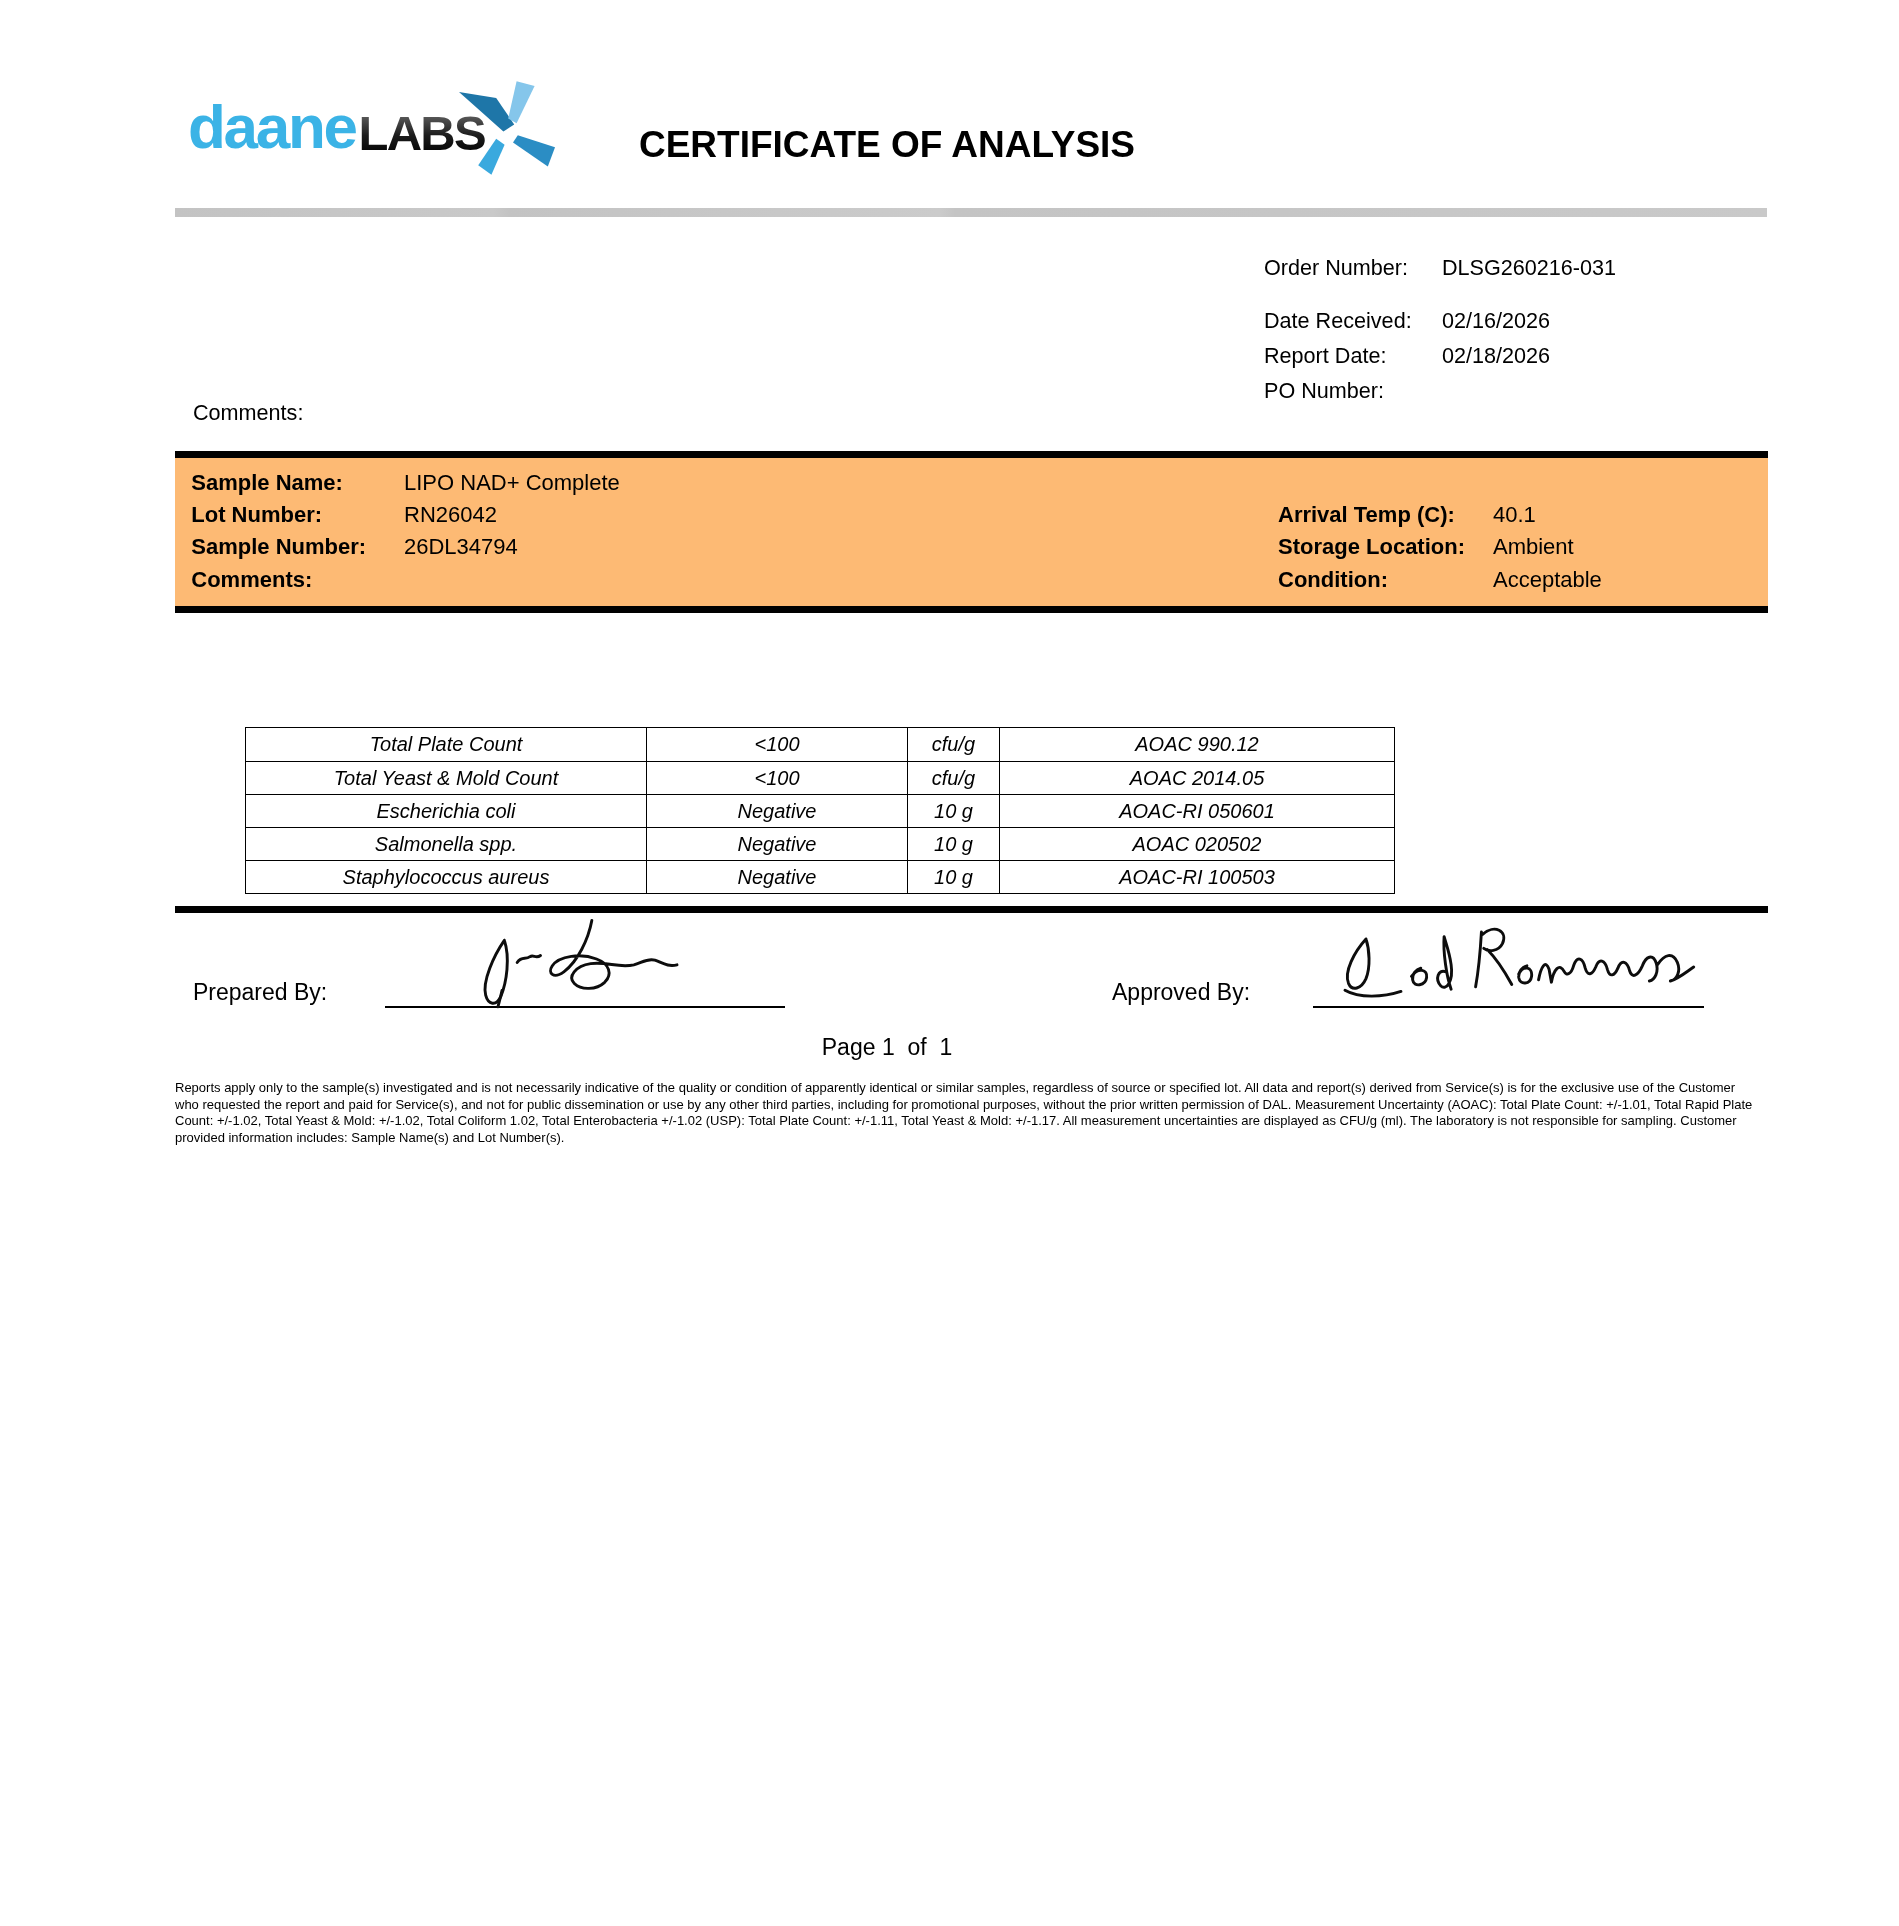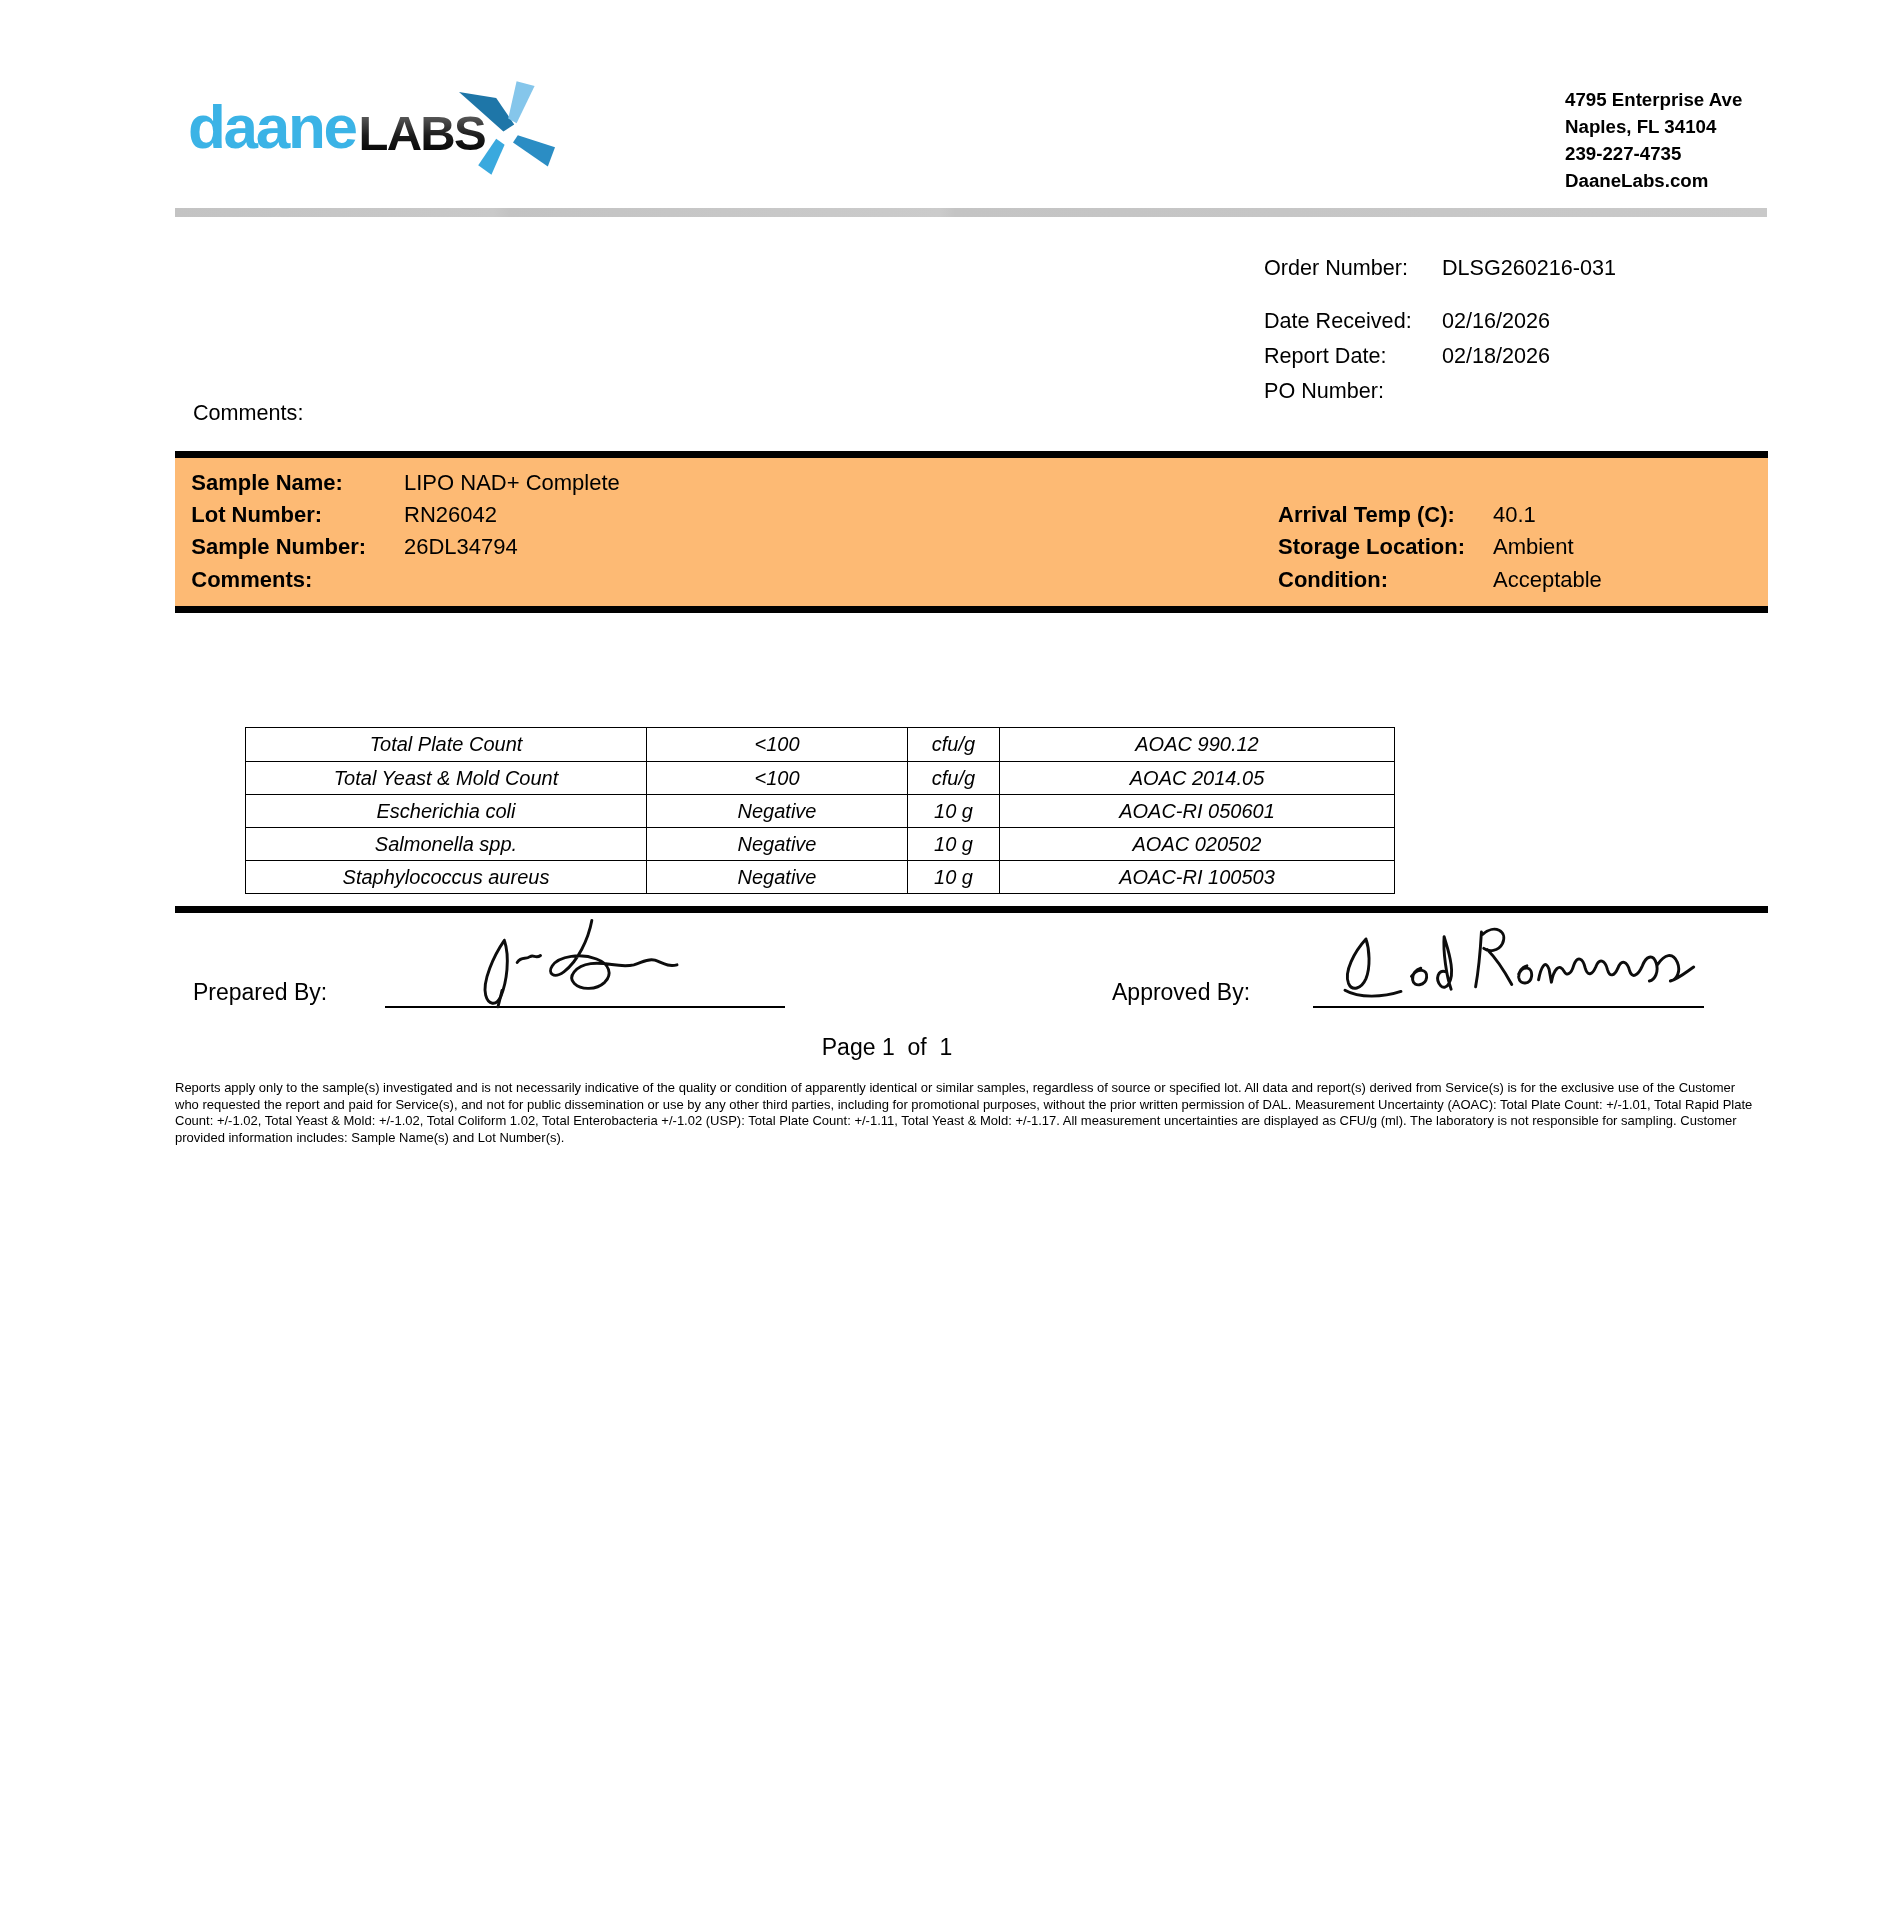--- a/index.html
+++ b/index.html
@@ -85,27 +85,22 @@
     <span class="daane">daane</span>
     <span class="labs">LABS</span>
   </div>
   <svg class="pinwheel" width="102" height="102" viewBox="0 0 170 170">
     <polygon points="0,30 62,40 92,84 74,96" fill="#1e76a8"></polygon>
     <polygon points="96,12 126,20 96,82 82,74" fill="#85c6eb"></polygon>
     <polygon points="98,102 160,122 148,154 90,114" fill="#2b8dc4"></polygon>
     <polygon points="62,108 76,118 54,168 32,152" fill="#3aa9de"></polygon>
   </svg>
 
+  <div class="doc-title">CERTIFICATE OF ANALYSIS</div>
 
-  <div class="address">
-    <div>4795 Enterprise Ave</div>
-    <div>Naples, FL 34104</div>
-    <div>239-227-4735</div>
-    <div>DaaneLabs.com</div>
-  </div>
 
   <div class="gray-bar"></div>
 
   <div class="fld" style="left:1264px;top:255px">Order Number:</div>
   <div class="fld" style="left:1442px;top:255px">DLSG260216-031</div>
 
   <div class="fld" style="left:1264px;top:308px">Date Received:</div>
   <div class="fld" style="left:1442px;top:308px">02/16/2026</div>
 
   <div class="fld" style="left:1264px;top:343px">Report Date:</div>

